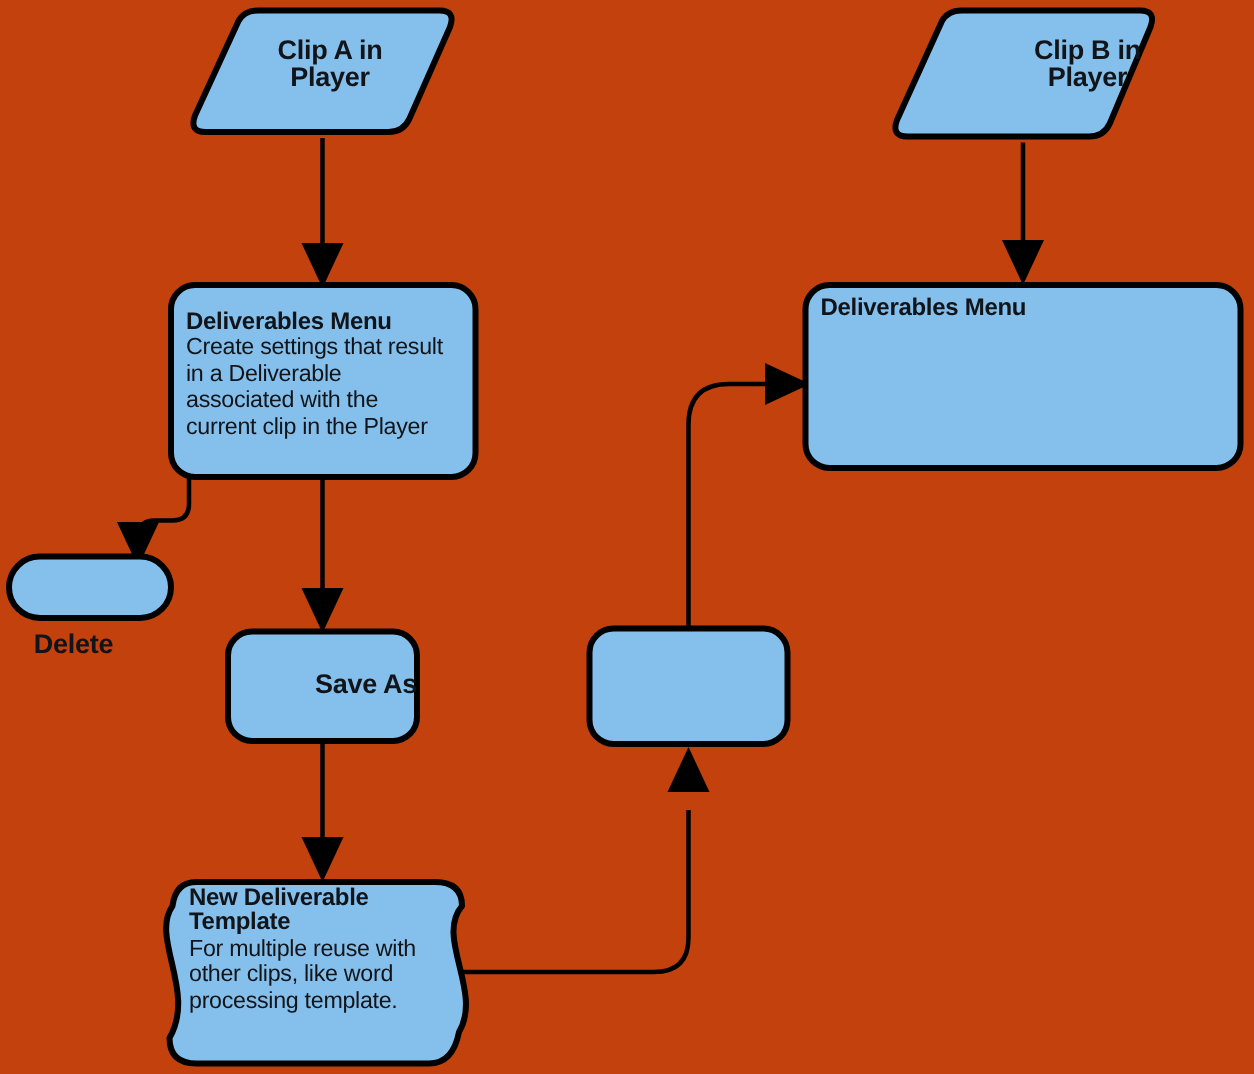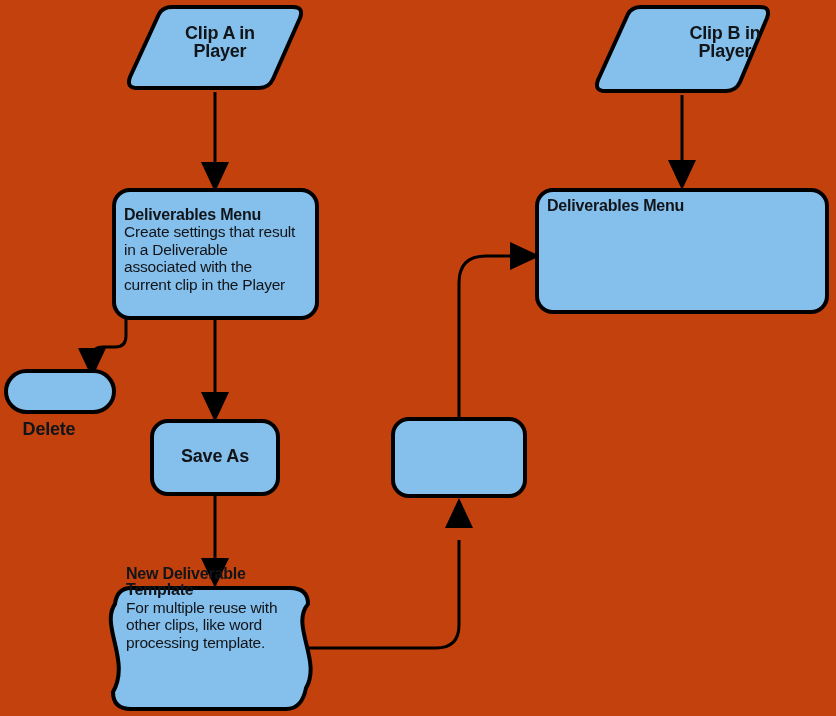--- a/index.html
+++ b/index.html
@@ -182,26 +182,26 @@
     </div>
 
     <div class="nodelabel" style="left:547px; top:198px; width:278px;">
       <span class="title">Deliverables Menu</span>
     </div>
 
     <div class="nodelabel centered pill-label" style="left:6px; top:376px; width:86px;margin-top:44px;">
       <span class="title">Delete</span>
     </div>
 
-    <div class="nodelabel centered" style="left:152px; top:447px; width:126px;">
+    <div class="nodelabel centered" style="left:152px; top:447px; width:126px;text-align:right;">
       <span class="title">Save As</span>
     </div>
 
 
-    <div class="nodelabel" style="left:126px; top:566px; width:180px;">
+    <div class="nodelabel" style="left:126px; top:591px; width:180px;">
       <span class="title">New Deliverable
 Template</span>
       <span class="body">For multiple reuse with
 other clips, like word
 processing template.</span>
     </div>
 
   </div>
 </div>
 

